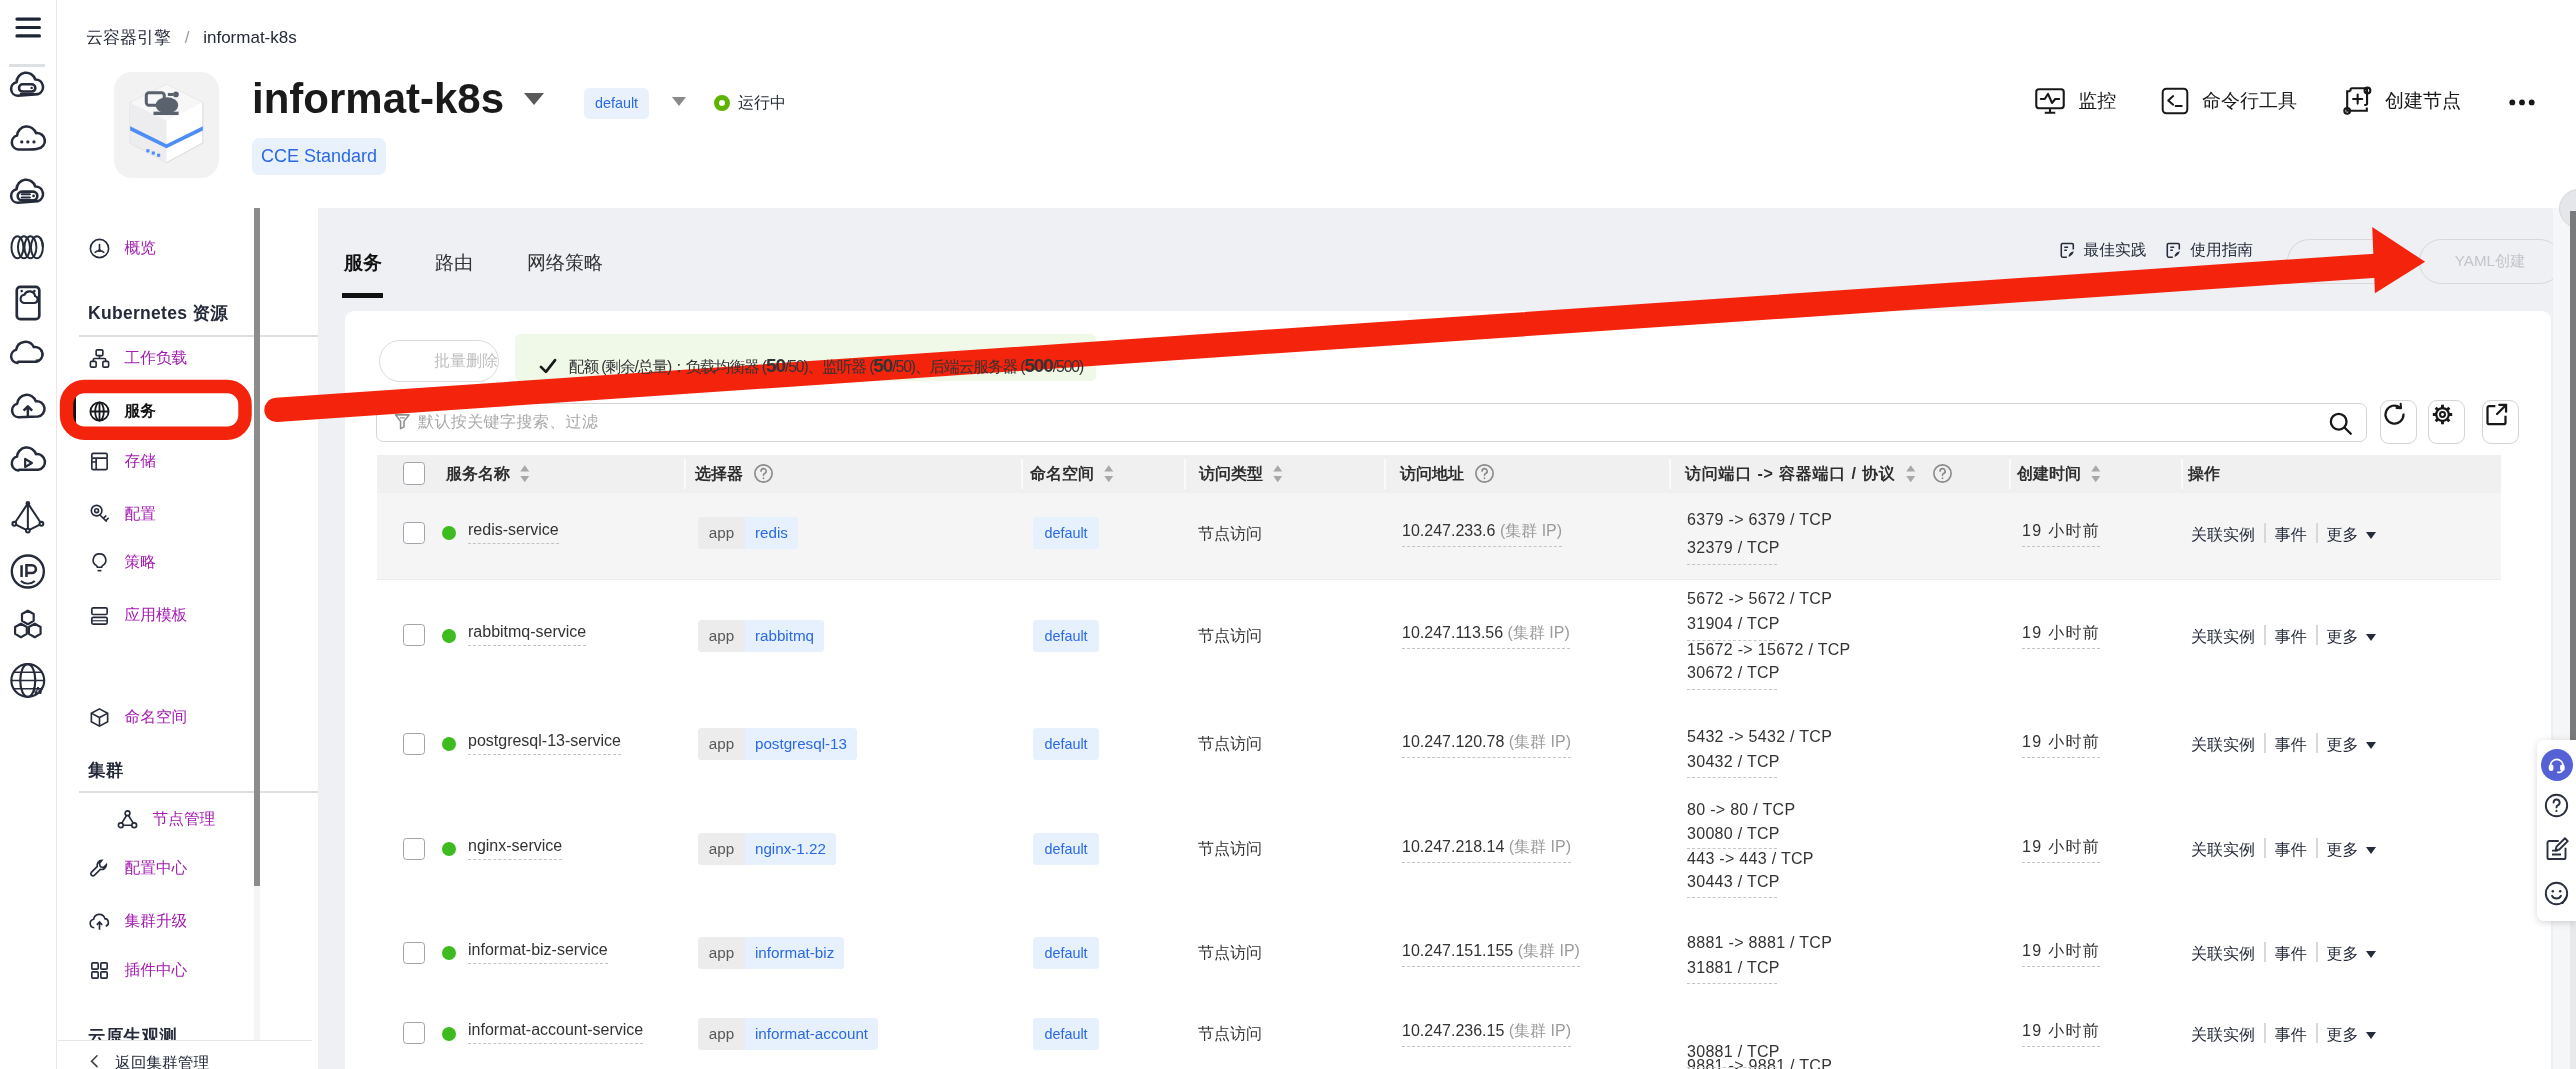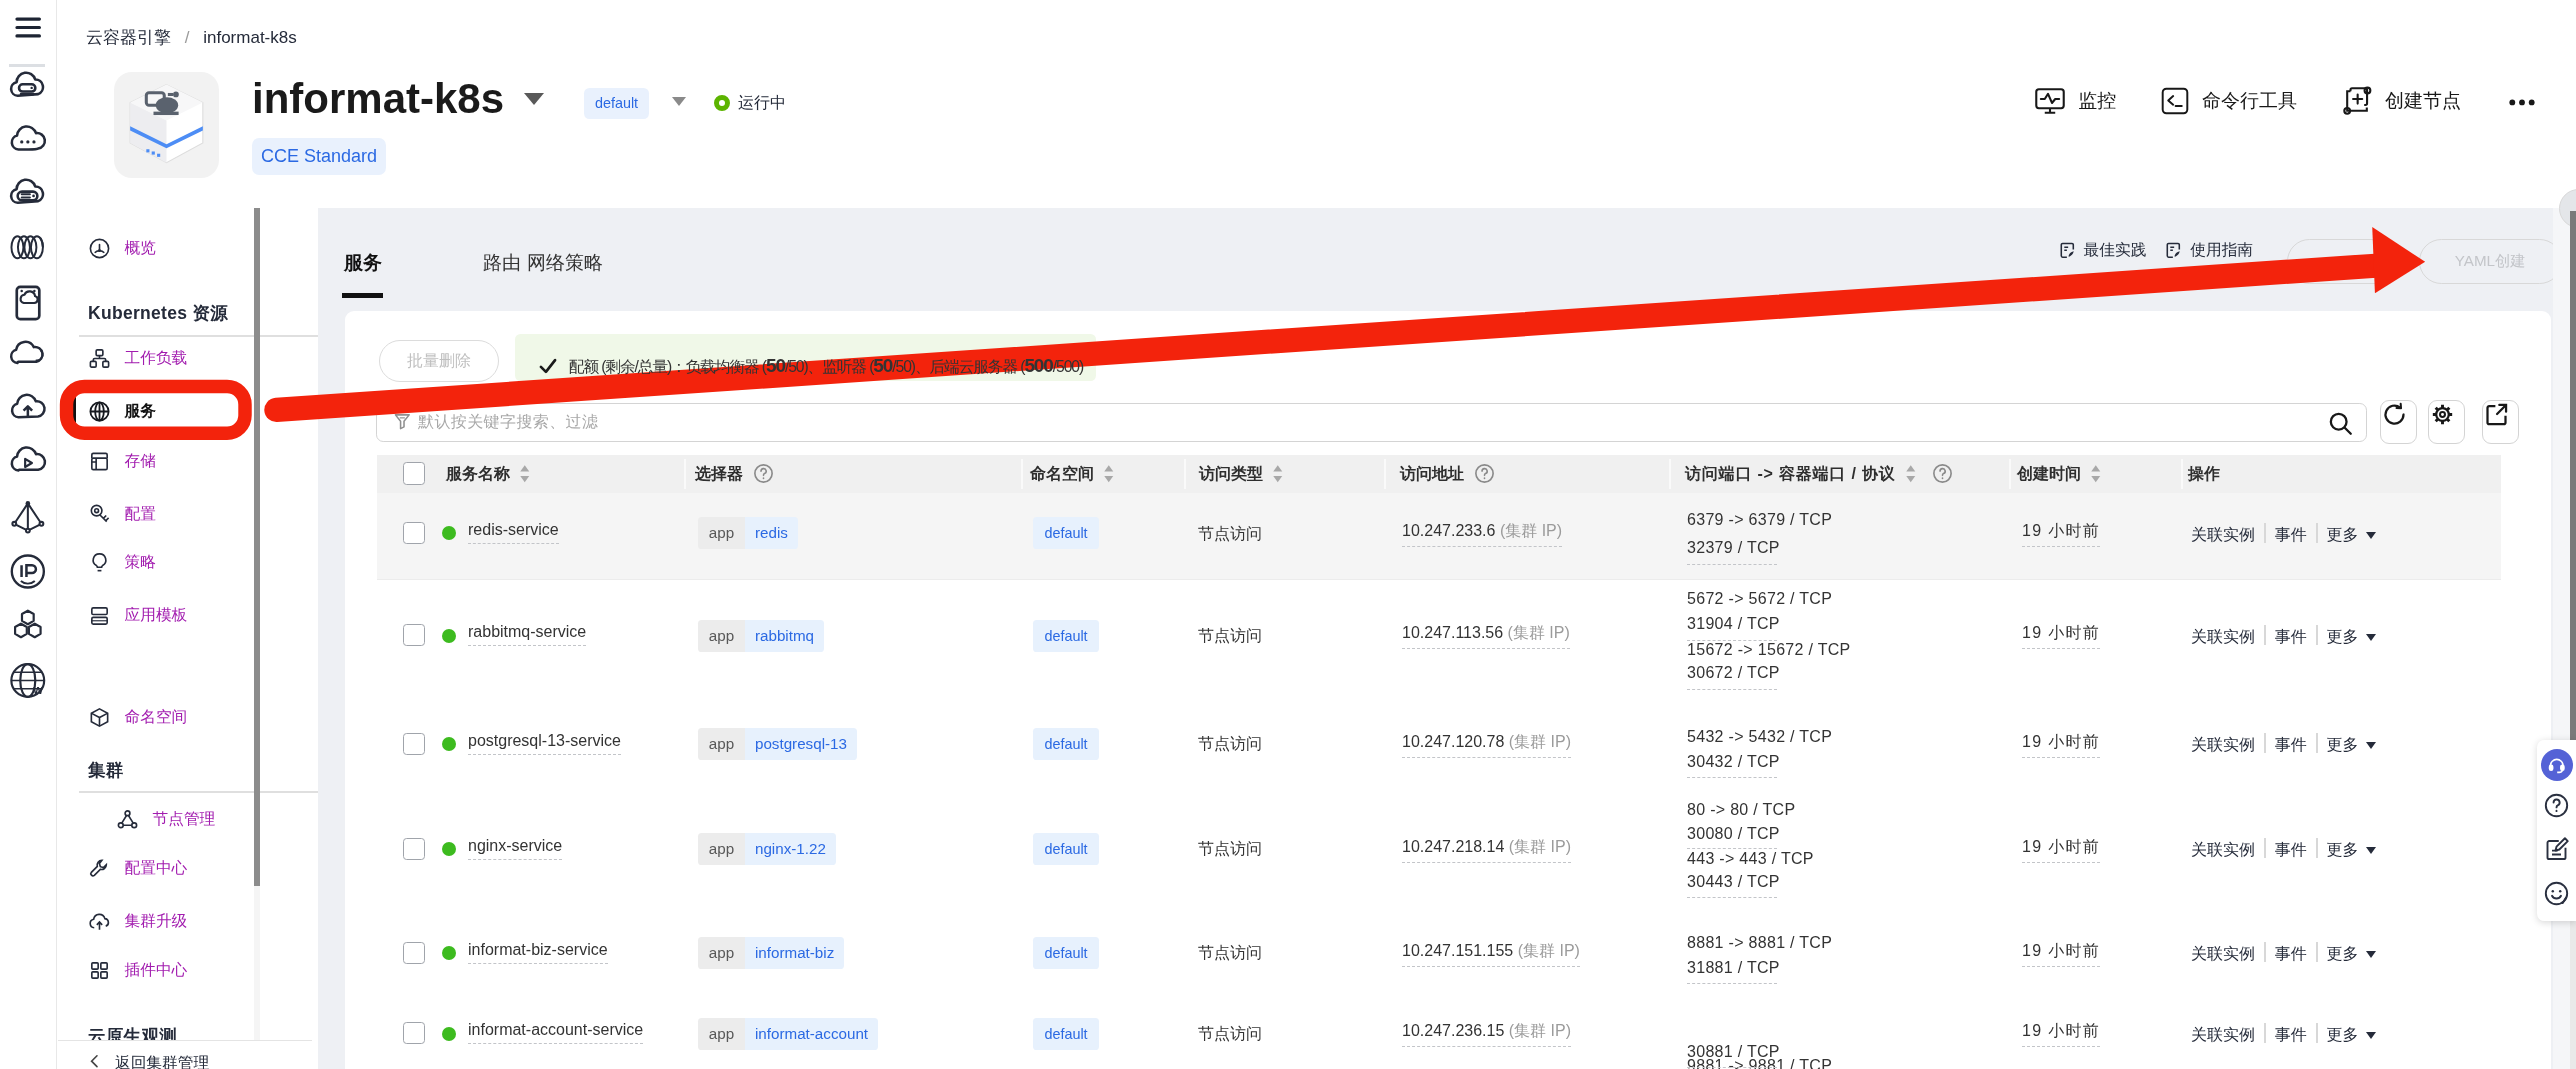--- a/index.html
+++ b/index.html
@@ -45,21 +45,21 @@
   #content { position:absolute; left:318px; top:208px; width:2258px; height:861px; background:#eef0f4; }
   .tab { position:absolute; top:42px; font-size:19px; color:#333; }
   #tab1 { left:26px; font-weight:bold; color:#111; }
   #tabline { position:absolute; left:24px; top:85px; width:41px; height:4.5px; background:#111; }
   #toplinks { position:absolute; top:32px; right:323px; display:flex; align-items:center; font-size:15.7px; color:#252b3a; }
   .pillbtn { position:absolute; top:30.5px; height:45px; border:1.8px solid #d8d8d8; border-radius:22.4px; font-size:15.2px; color:#c3c5c9; text-align:center; }
   #btnhidden { right:177px; width:112px; }
   #btnyaml { right:14.4px; width:143px; line-height:41px; }
 
   #card { position:absolute; left:27px; top:103px; width:2206px; height:758px; background:#fff; border-radius:9px 9px 0 0; }
-  #btn-del { position:absolute; left:34px; top:29px; width:120px; height:42px; border:1.8px solid #dcdcdc; border-radius:21.5px; color:#bfbfbf; font-size:16px; text-align:center; line-height:39px; }
+  #btn-del { position:absolute; left:34px; top:29px; width:120px; height:42px; border:1.8px solid #dcdcdc; border-radius:21.5px; color:#bfbfbf; font-size:16px; text-align:right; line-height:39px; }
   #quota { position:absolute; left:170px; top:23px; width:581px; height:47px; background:#f0f8e8; border-radius:5.4px; font-size:16px; color:#333; line-height:51px; white-space:nowrap; }
   #quota .t1 { position:absolute; left:23px; top:6.3px; z-index:20; font-size:15.7px; letter-spacing:-1.1px; }
   #quota b { font-size:19px; }
 
   #search { position:absolute; left:31px; top:92px; width:1991px; height:39px; border:1.8px solid #d4d4d4; border-radius:7.2px; background:#fff; }
   #search .ph { position:absolute; left:41px; top:0; line-height:36px; font-size:16px; color:#a8a8a8; letter-spacing:0.4px; }
   .sqbtn { position:absolute; top:89px; width:37px; height:44px; border:1.8px solid #d4d4d4; border-radius:9px; background:#fff; }
 
   
   #thead { position:absolute; left:32px; top:144px; width:2124px; height:38px; background:#f0f0f0; font-size:16px; font-weight:bold; color:#2e2e2e; }
@@ -319,21 +319,21 @@
   </div>
   <div id="sscroll-track"></div>
   <div id="sscroll-thumb"></div>
   <div id="sbottom"><svg width="12.6" height="14.4" viewBox="0 0 12 16" style="margin-left:30px;margin-right:14.4px;margin-top:0.9px;">
         <path d="M9 2 L3 8 L9 14" fill="none" stroke="#444" stroke-width="1.8" stroke-linecap="round"></path>
       </svg>返回集群管理</div>
 
   <div id="content">
     <div id="tab1" class="tab">服务</div>
     <div id="tabline"></div>
-    <div class="tab" style="left:117px;margin-left:48px;">路由</div>
+    <div class="tab" style="left:117px;">路由</div>
     <div class="tab" style="left:209px;">网络策略</div>
     <div id="toplinks">
         <svg width="20.6" height="20.6" viewBox="0 0 24 24" fill="none" stroke="#252b3a" stroke-width="1.8">
           <path d="M19 11 V5.5 a1.5 1.5 0 0 0-1.5-1.5 h-11 A1.5 1.5 0 0 0 5 5.5 v13 A1.5 1.5 0 0 0 6.5 20 h5"></path>
           <path d="M8.5 8.5 H13 M8.5 12 h3"></path>
           <path d="M13.5 19.5 c0-3 2-5.5 6-6.5 c-1 4-3.5 6-6 6.5z" fill="#252b3a" stroke="none"></path>
         </svg>
         <span style="margin-left:6.3px;">最佳实践</span>
         <span style="width:17px;"></span>
         <svg width="20.6" height="20.6" viewBox="0 0 24 24" fill="none" stroke="#252b3a" stroke-width="1.8">

